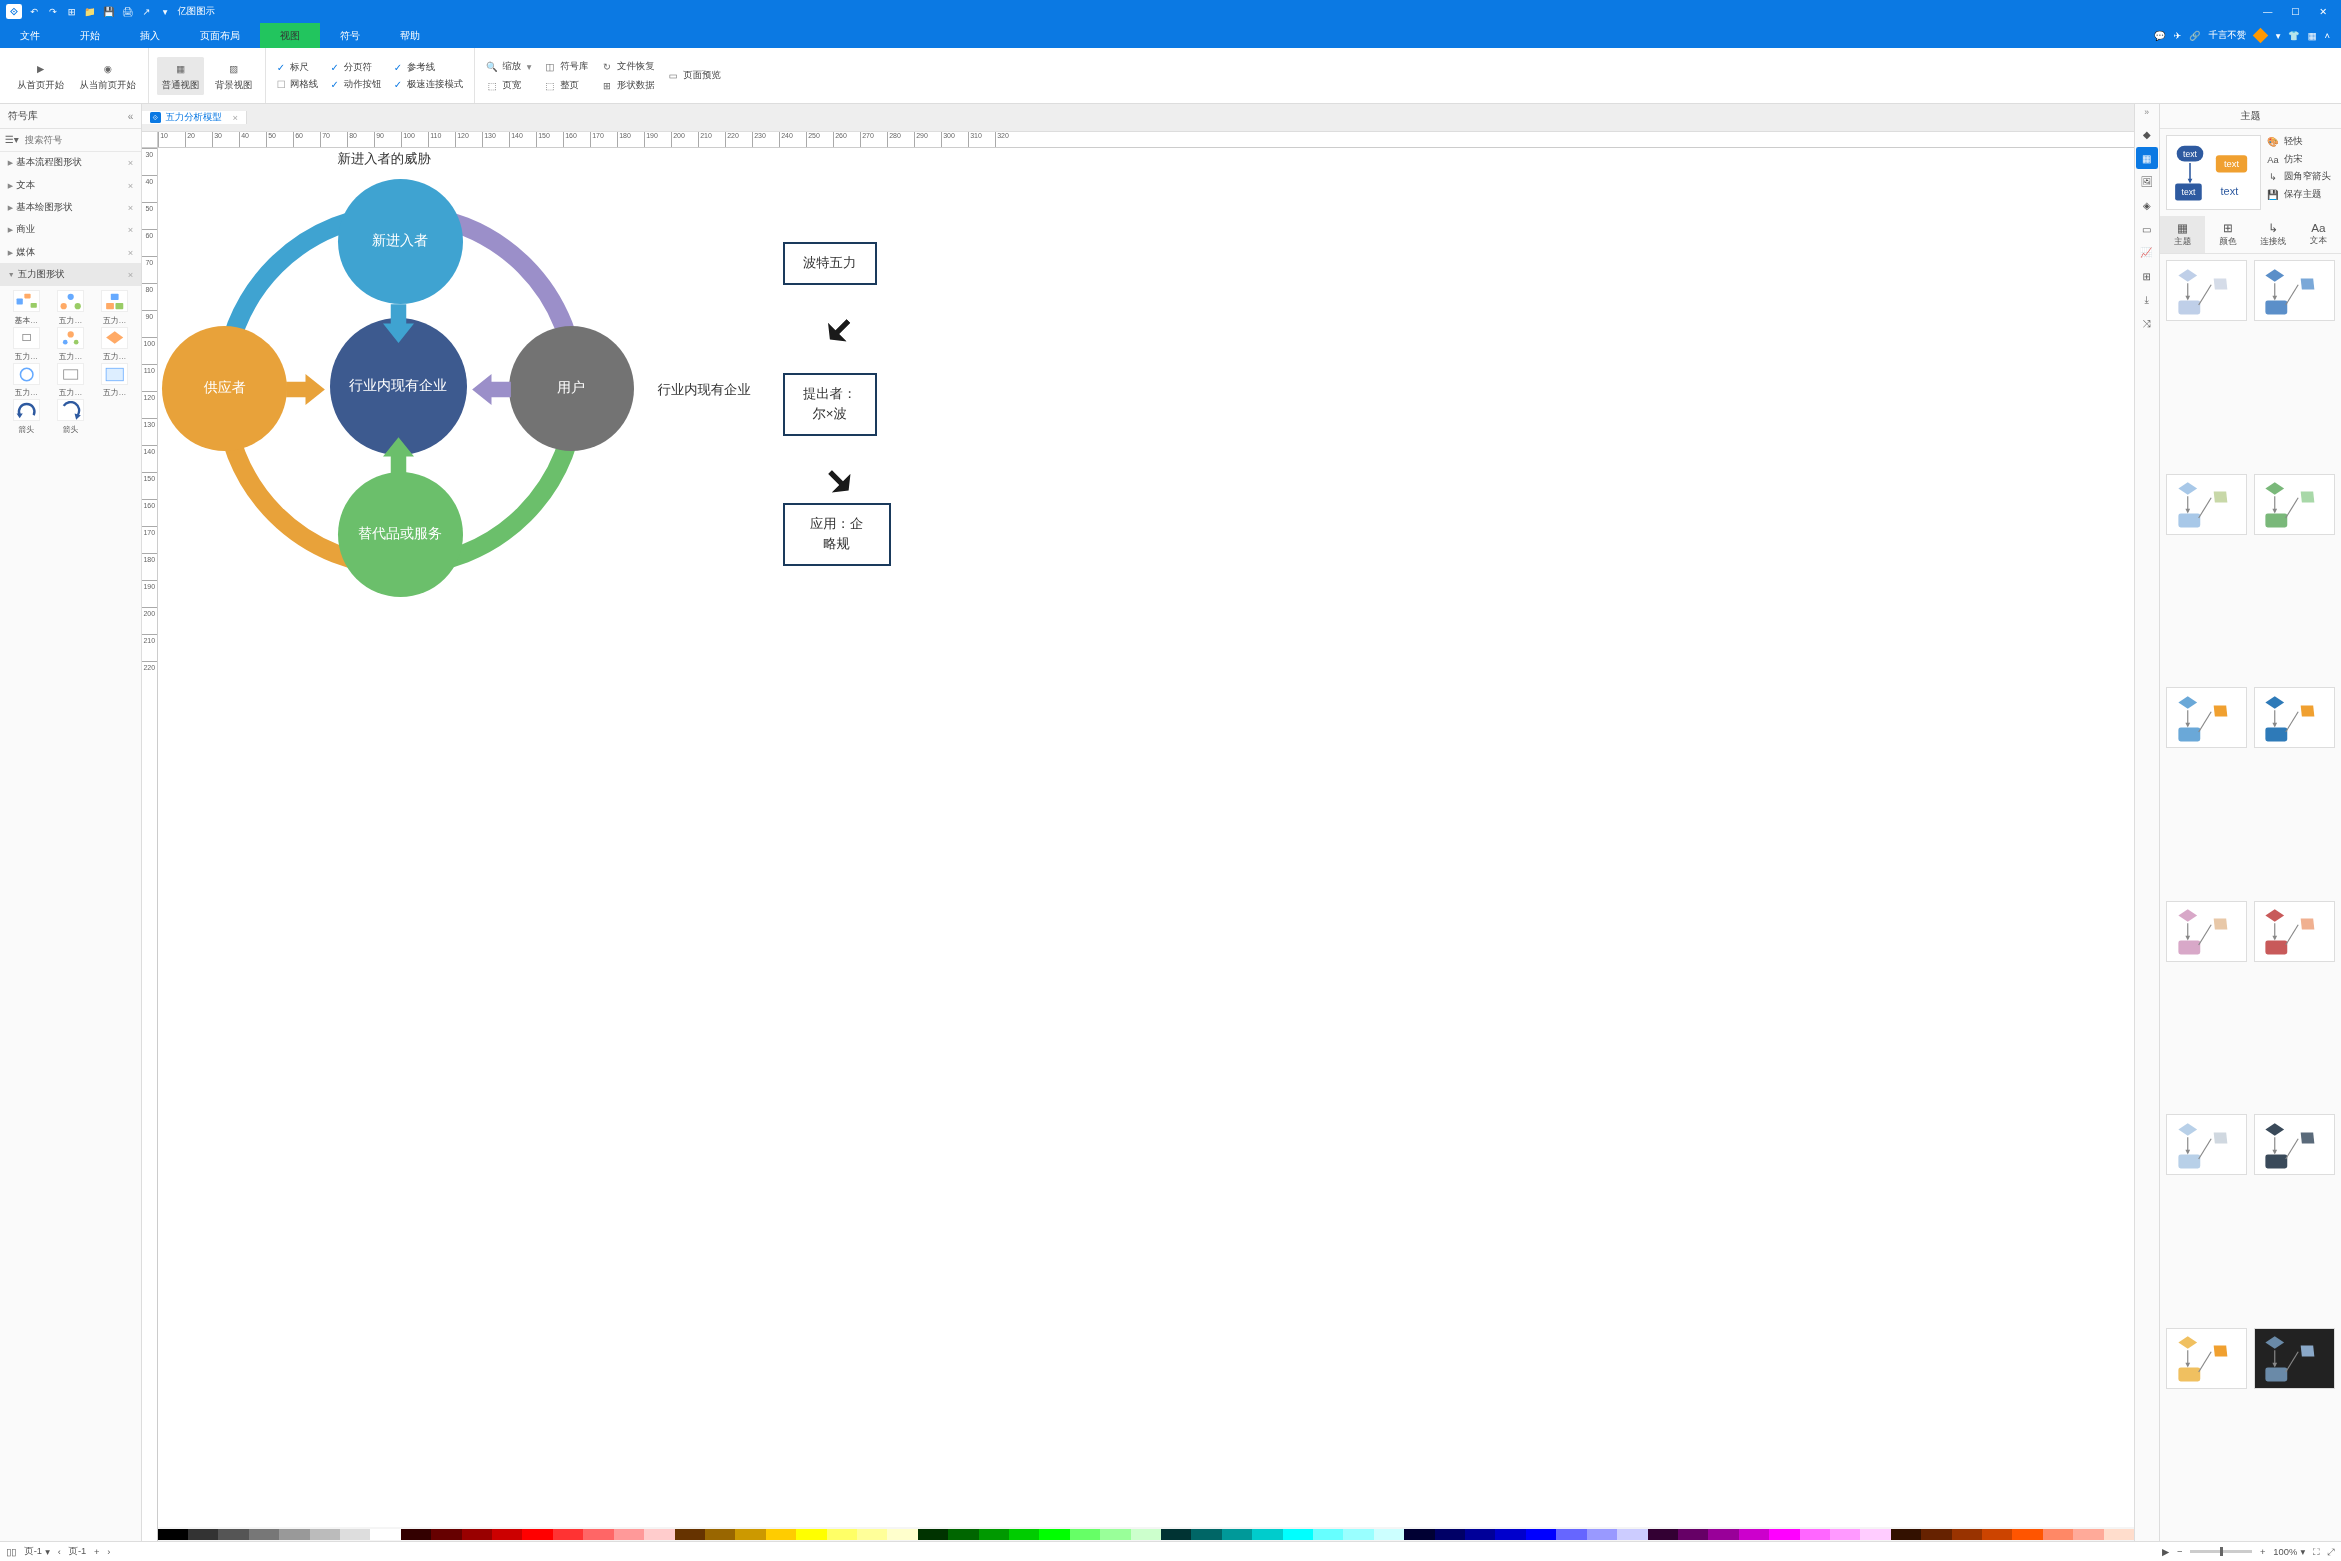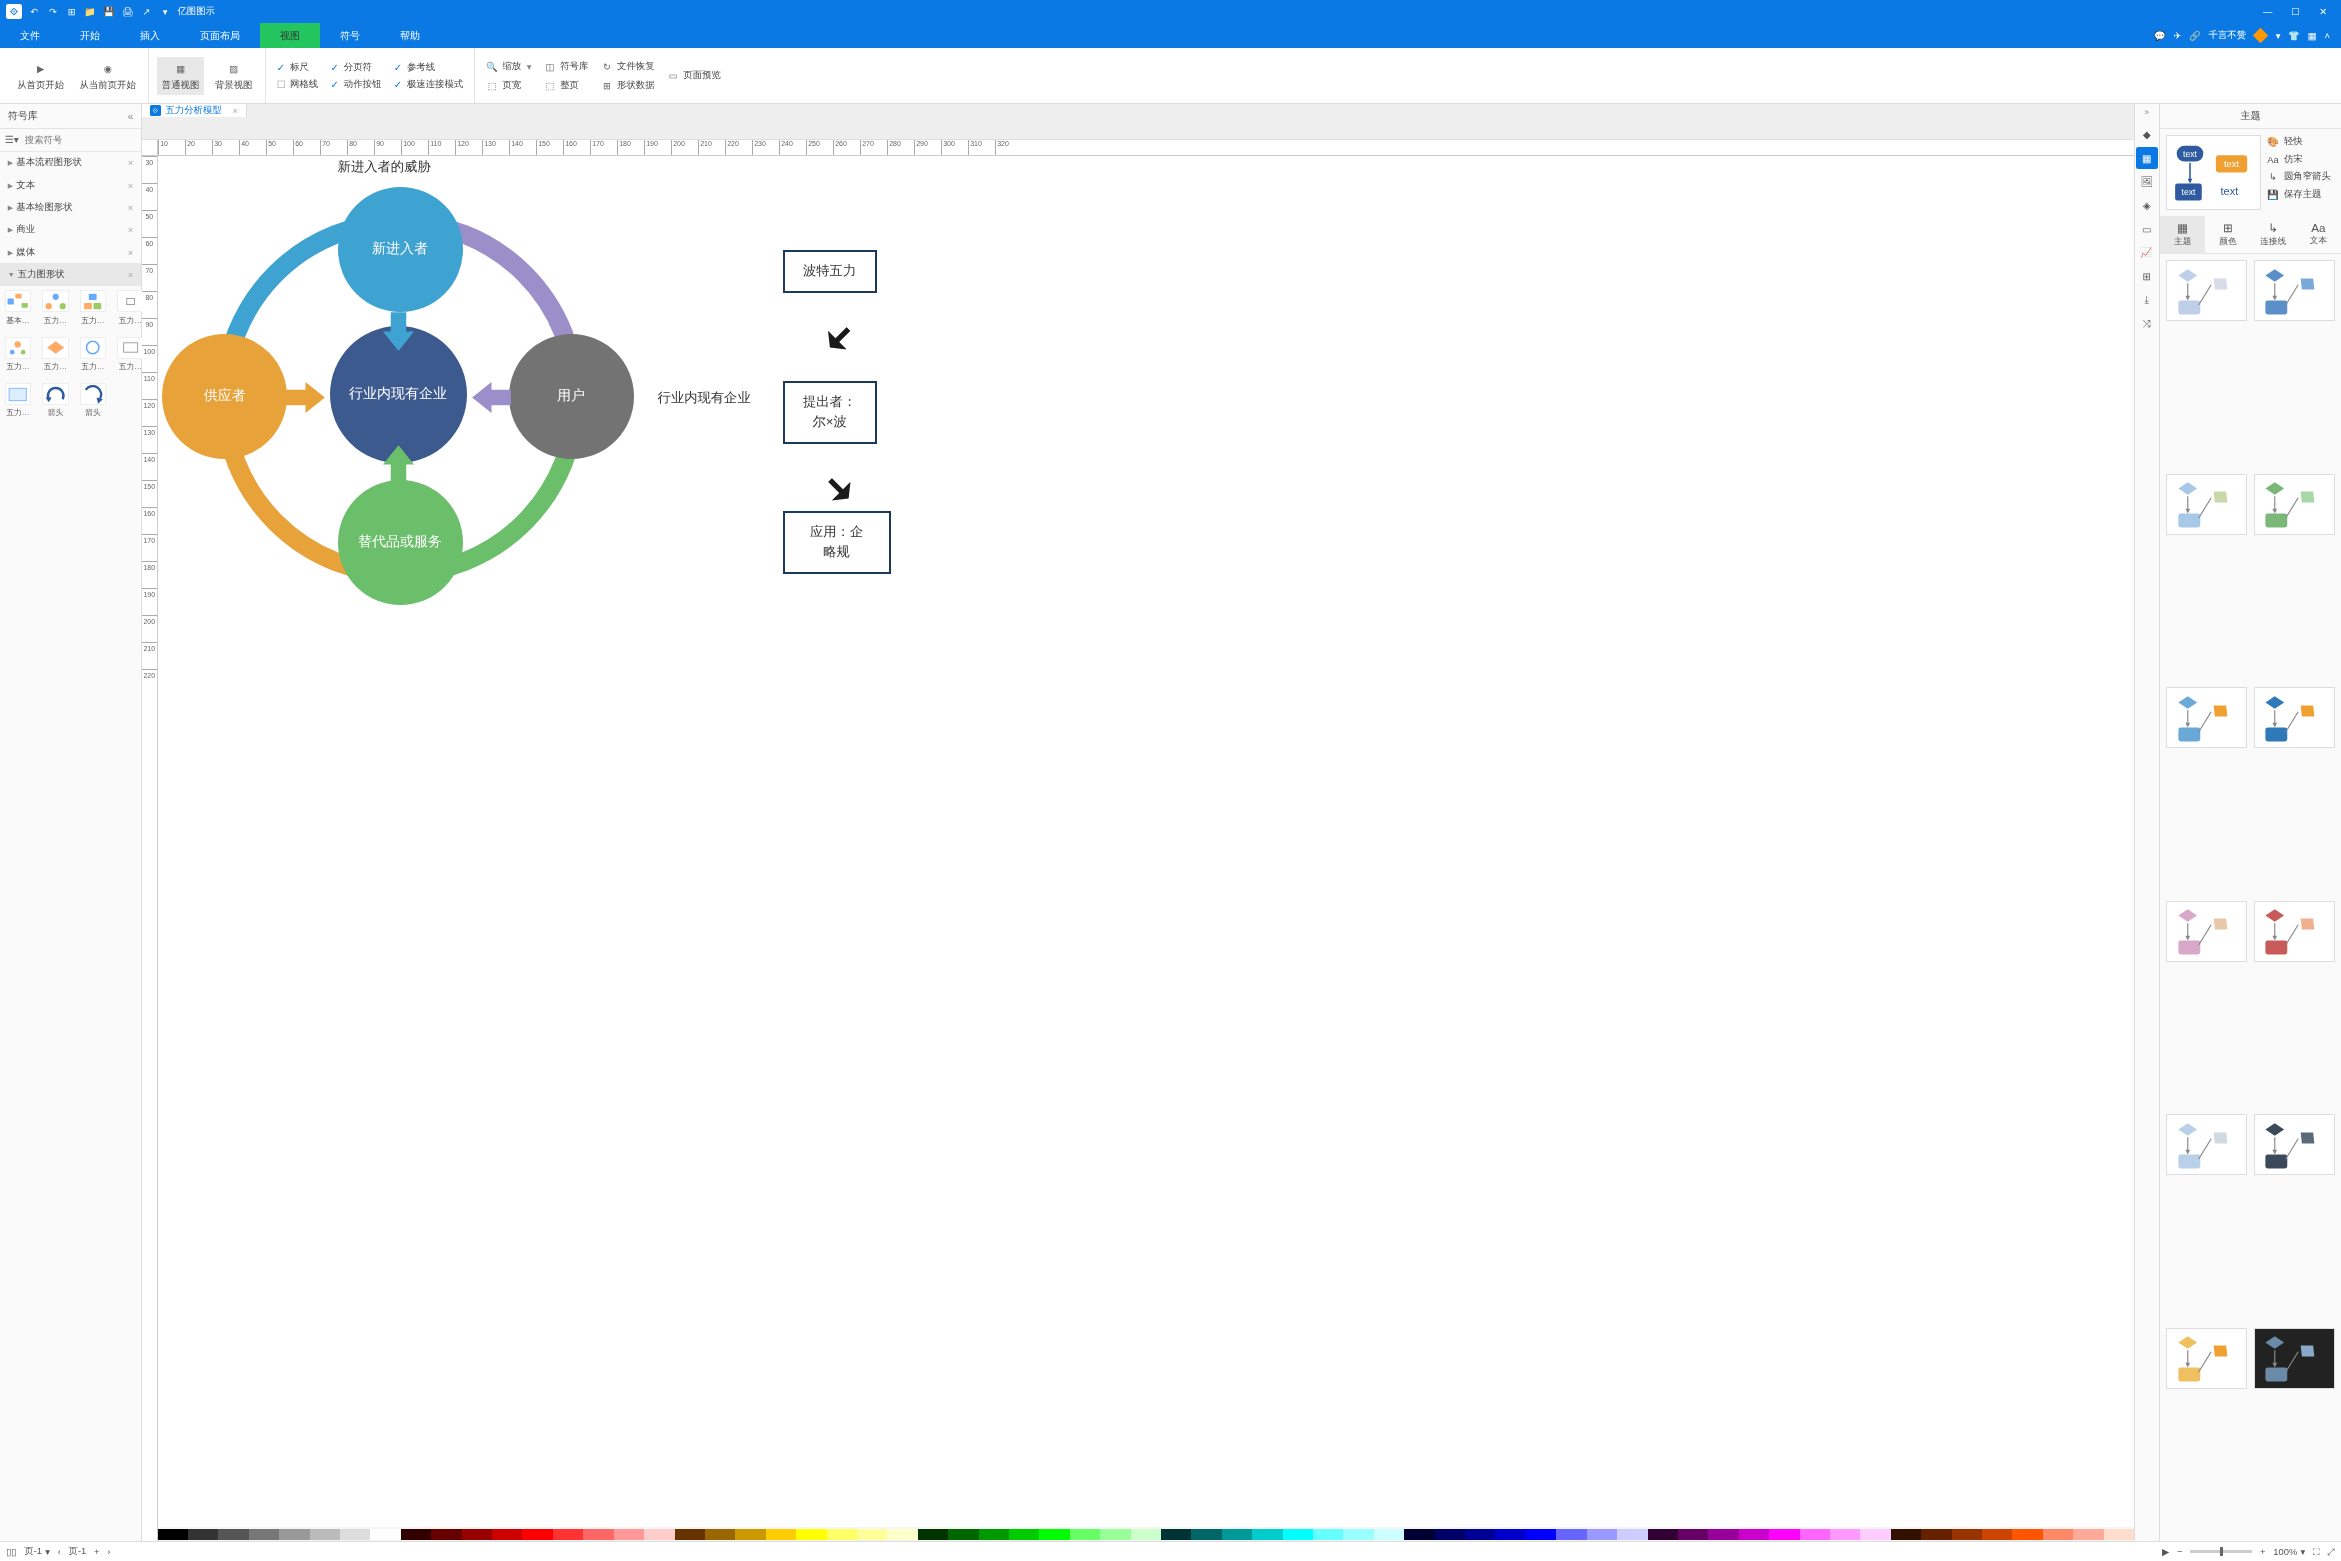--- a/index.html
+++ b/index.html
@@ -37,26 +37,26 @@
 .lp-head .collapse{cursor:pointer;color:#888}
 .lp-search{display:flex;align-items:center;padding:3.1px 4.7px;gap:3.1px;border-bottom:0.8px solid #e8e8e8}
 .lp-search .drop{width:14px;text-align:center;color:#666;cursor:pointer}
 .lp-search input{flex:1;border:none;background:transparent;outline:none;font-size:9.4px;padding:2.3px 3.1px}
 .lp-search .sicon{color:#888;cursor:pointer}
 .lp-search .chev{color:#888;cursor:pointer;padding:0 3.1px}
 .cat{display:flex;align-items:center;justify-content:space-between;padding:4.7px 7.8px;font-size:9.4px;color:#444;cursor:pointer}
 .cat .tri{color:#888;font-size:7px;margin-right:3.1px}
 .cat .x{color:#aaa;cursor:pointer}
 .cat.active{background:#e8e8e8}
-.shapegrid{display:grid;grid-template-columns:repeat(4,1fr);gap:11px;padding:4.7px}
+.shapegrid{display:grid;grid-template-columns:repeat(3,1fr);gap:1px;padding:4.7px}
 .shapecell{display:flex;flex-direction:column;align-items:center;gap:2.3px;cursor:pointer}
 .shapecell .thumb{width:26.5px;height:22px;background:#fff;border:0.8px solid #eee;display:flex;align-items:center;justify-content:center}
 .shapecell .lbl{font-size:7.8px;color:#555;white-space:nowrap;overflow:hidden;text-overflow:ellipsis;max-width:30px}
 .center{flex:1;display:flex;flex-direction:column;min-width:0;position:relative}
-.tabbar{height:36px;background:#eee;border-bottom:0.8px solid #ddd;display:flex;align-items:flex-start}
+.tabbar{height:28px;background:#eee;border-bottom:0.8px solid #ddd;display:flex;align-items:center}
 .doctab{display:flex;align-items:center;gap:4.7px;background:#fff;border-right:0.8px solid #ddd;padding:0 7.8px;font-size:9.4px;color:#0b79e3}
 .doctab .dticon{width:11px;height:11px;background:#0b79e3;border-radius:1.6px;color:#fff;display:flex;align-items:center;justify-content:center;font-size:7px}
 .doctab .dx{color:#aaa;cursor:pointer;margin-left:6.2px}
 .canvaswrap{flex:1;position:relative;background:#f5f5f5;overflow:hidden}
 .hruler{position:absolute;top:0;left:15.6px;right:0;height:15.6px;background:#fff;border-bottom:0.8px solid #ccc;font-size:7px;color:#666;display:flex}
 .hruler .tick{border-left:0.8px solid #aaa;padding-left:1.6px;flex:0 0 27px;position:relative}
 .vruler{position:absolute;top:15.6px;left:0;bottom:0;width:15.6px;background:#fff;border-right:0.8px solid #ccc;font-size:7px;color:#666}
 .vruler .vtick{border-top:0.8px solid #aaa;height:27px;text-align:center;padding-top:1.6px}
 .rcorner{position:absolute;top:0;left:0;width:15.6px;height:15.6px;background:#fff;border-right:0.8px solid #ccc;border-bottom:0.8px solid #ccc}
 .canvas{position:absolute;top:15.6px;left:15.6px;right:0;bottom:14px;background:#fff;overflow:hidden}

